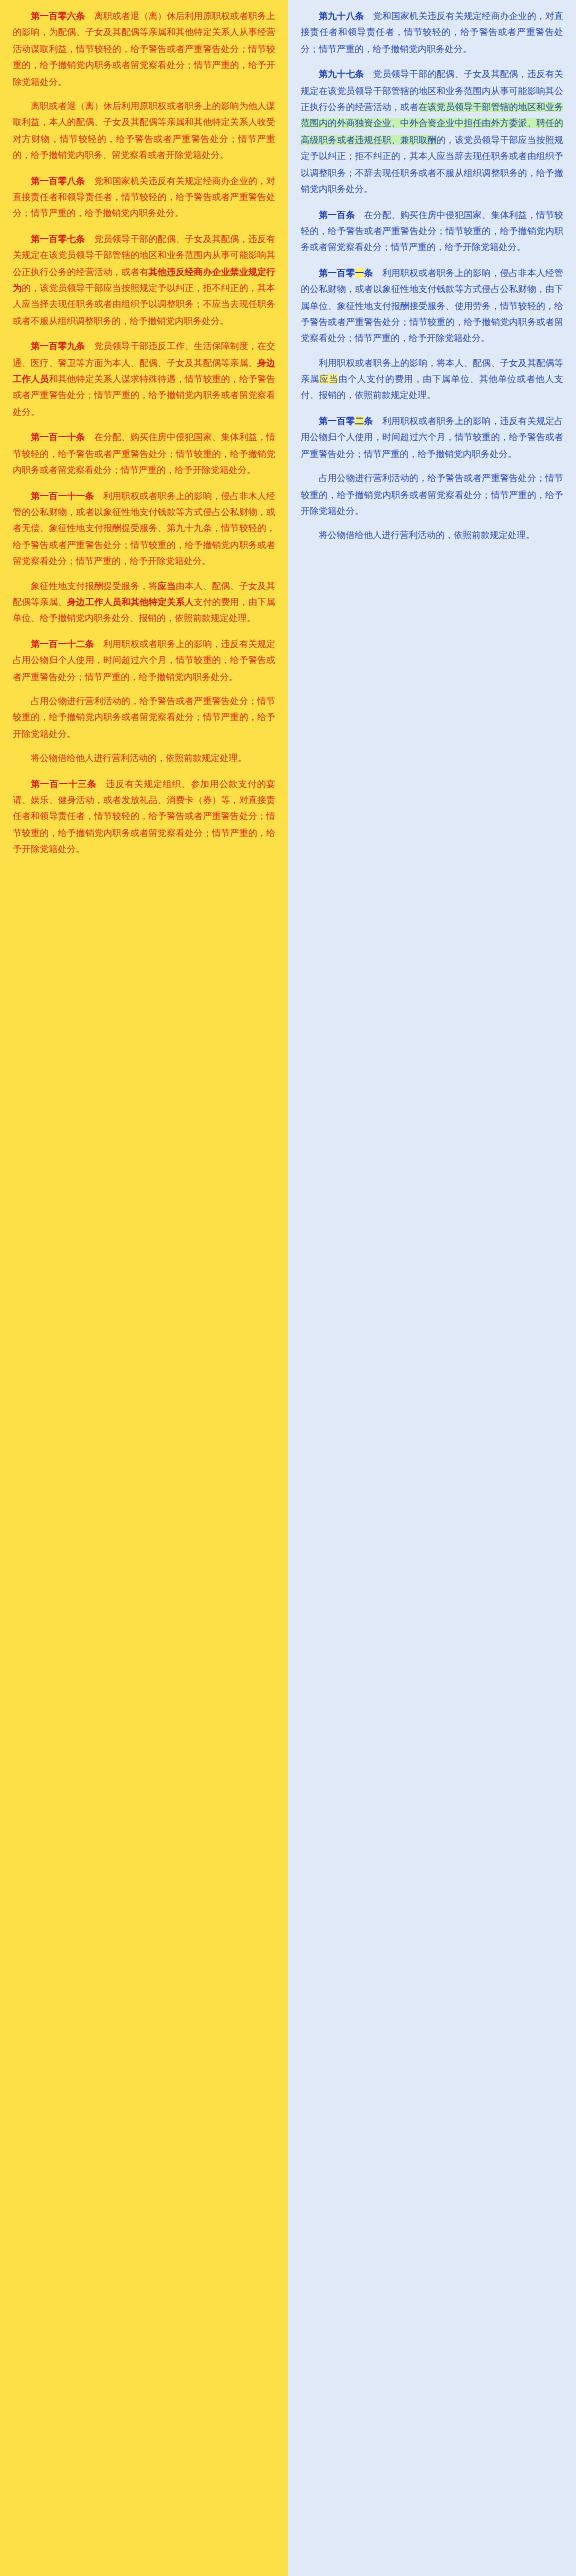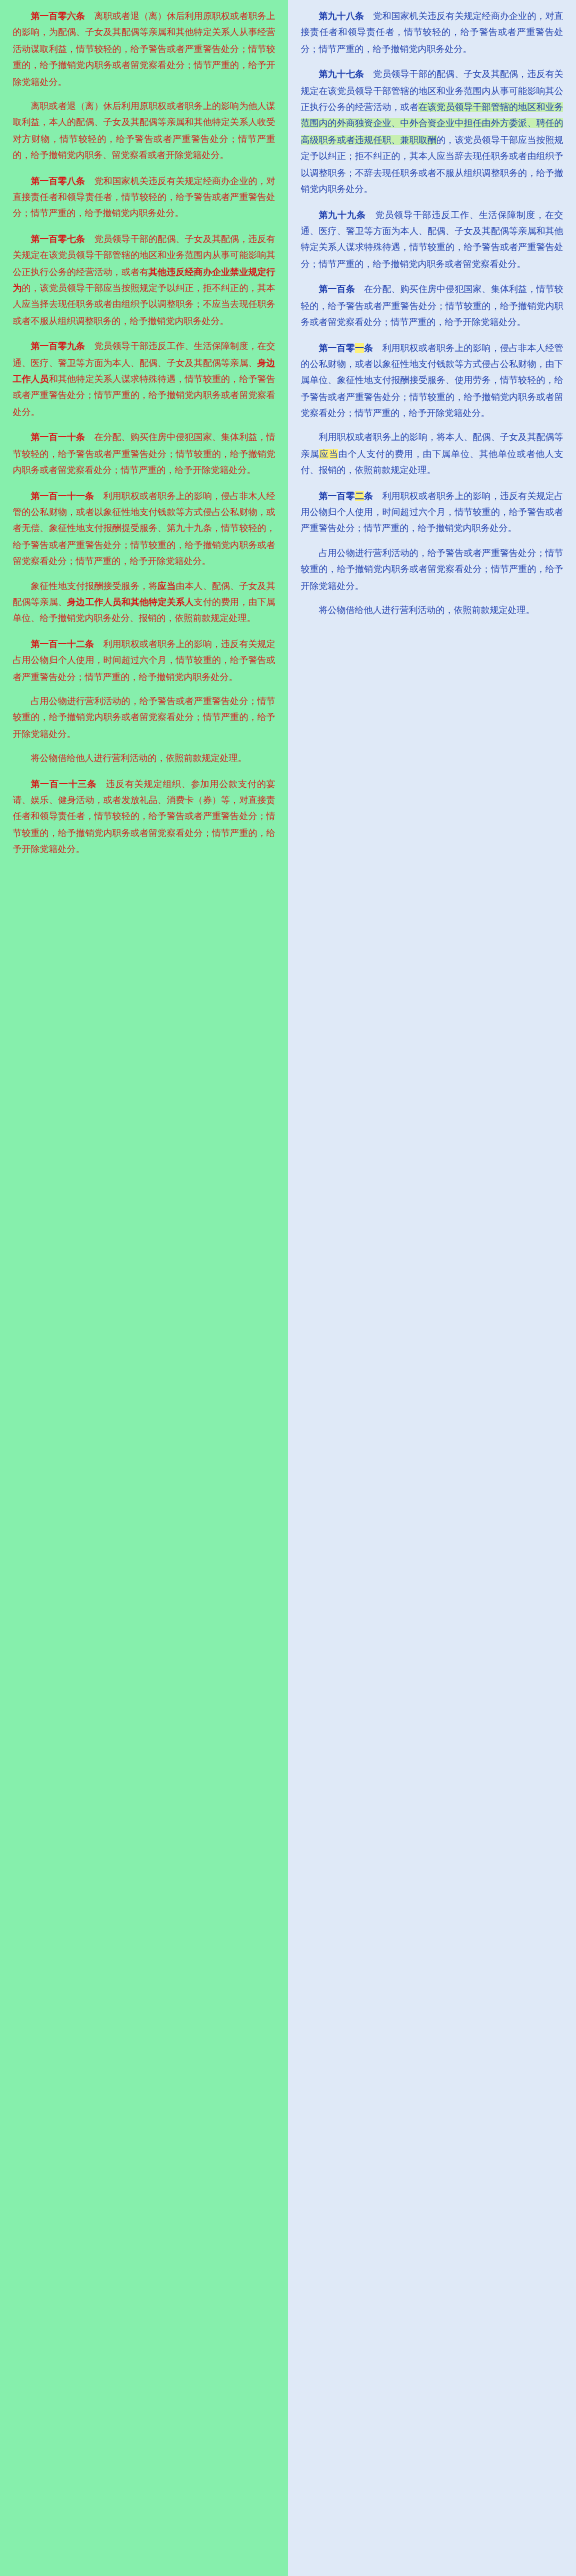--- a/index.html
+++ b/index.html
@@ -14,21 +14,21 @@
     min-height:2576px;
     display:flex;
     box-sizing:border-box;
     background:#fde9e9;
   }
   .col{
     width:288px;
     box-sizing:border-box;
     padding:8px 12.7px 23px 12.7px;
   }
-  .col-left{background:#86efac;}
+  .col-left{background:#fde047;}
   .col-right{background:#dfe9f7;}
   .blk{
     margin:0 0 9.2px 0;
   }
   .p{
     font-size:9px;
     line-height:1.82;
     text-align:justify;
     text-justify:inter-ideograph;
     margin:0 0 8px 0;
@@ -61,42 +61,39 @@
         <p class="p"><span class="art">第一百零七条</span><span class="">　党员领导干部的配偶、子女及其配偶，违反有关规定在该党员领导干部管辖的地区和业务范围内从事可能影响其公正执行公务的经营活动，或者有</span><span class="b">其他违反经商办企业禁业规定行为</span><span class="">的，该党员领导干部应当按照规定予以纠正，拒不纠正的，其本人应当择去现任职务或者由组织予以调整职务；不应当去现任职务或者不服从组织调整职务的，给予撤销党内职务处分。</span></p>
       </div>
       <div class="blk">
         <p class="p"><span class="art">第一百零九条</span><span class="">　党员领导干部违反工作、生活保障制度，在交通、医疗、警卫等方面为本人、配偶、子女及其配偶等亲属、</span><span class="b">身边工作人员</span><span class="">和其他特定关系人谋求特殊待遇，情节较重的，给予警告或者严重警告处分；情节严重的，给予撤销党内职务或者留党察看处分。</span></p>
       </div>
       <div class="blk">
         <p class="p"><span class="art">第一百一十条</span><span class="">　在分配、购买住房中侵犯国家、集体利益，情节较轻的，给予警告或者严重警告处分；情节较重的，给予撤销党内职务或者留党察看处分；情节严重的，给予开除党籍处分。</span></p>
       </div>
       <div class="blk">
         <p class="p"><span class="art">第一百一十一条</span><span class="">　利用职权或者职务上的影响，侵占非木人经管的公私财物，或者以象征性地支付钱款等方式侵占公私财物，或者无偿、象征性地支付报酬提受服务、第九十九条，情节较轻的，给予警告或者严重警告处分；情节较重的，给予撤销党内职务或者留党察看处分；情节严重的，给予开除党籍处分。</span></p>
-        <p class="p"><span class="">象征性地支付报酬接受服务，将</span><span class="b">应当</span><span class="">由本人、配偶、子女及其配偶等亲属、</span><span class="b">身边工作人员和其他特定关系人</span><span class="">支付的费用，由下属单位、给予撤销党内职务处分、报销的，依照前款规定处理。</span></p>
+        <p class="p"><span class="">象征性地支付报酬提受服务，将</span><span class="b">应当</span><span class="">由本人、配偶、子女及其配偶等亲属、</span><span class="b">身边工作人员和其他特定关系人</span><span class="">支付的费用，由下属单位、给予撤销党内职务处分、报销的，依照前款规定处理。</span></p>
       </div>
       <div class="blk">
         <p class="p"><span class="art">第一百一十二条</span><span class="">　利用职权或者职务上的影响，违反有关规定占用公物归个人使用，时间超过六个月，情节较重的，给予警告或者严重警告处分；情节严重的，给予撤销党内职务处分。</span></p>
         <p class="p"><span class="">占用公物进行营利活动的，给予警告或者严重警告处分；情节较重的，给予撤销党内职务或者留党察看处分；情节严重的，给予开除党籍处分。</span></p>
         <p class="p"><span class="">将公物借给他人进行营利活动的，依照前款规定处理。</span></p>
       </div>
       <div class="blk">
         <p class="p"><span class="art">第一百一十三条</span><span class="">　违反有关规定组织、参加用公款支付的宴请、娱乐、健身活动，或者发放礼品、消费卡（券）等，对直接责任者和领导责任者，情节较轻的，给予警告或者严重警告处分；情节较重的，给予撤销党内职务或者留党察看处分；情节严重的，给予开除党籍处分。</span></p>
       </div>
     </div>
   <div class="col col-right" id="right-col">
       <div class="blk">
         <p class="p"><span class="art">第九十八条</span><span class="">　党和国家机关违反有关规定经商办企业的，对直接责任者和领导责任者，情节较轻的，给予警告或者严重警告处分；情节严重的，给予撤销党内职务处分。</span></p>
       </div>
       <div class="blk">
         <p class="p"><span class="art">第九十七条</span><span class="">　党员领导干部的配偶、子女及其配偶，违反有关规定在该党员领导干部管辖的地区和业务范围内从事可能影响其公正执行公务的经营活动，或者</span><span class="hl-g">在该党员领导干部管辖的地区和业务范围内的外商独资企业、中外合资企业中担任由外方委派、聘任的高级职务或者违规任职、兼职取酬</span><span class="">的，该党员领导干部应当按照规定予以纠正；拒不纠正的，其本人应当辞去现任职务或者由组织予以调整职务；不辞去现任职务或者不服从组织调整职务的，给予撤销党内职务处分。</span></p>
       </div>
       <div class="blk">
-        <p class="p"><span class="art">第九十九条</span><span class="">　党员领导干部违反工作、生活保障制度，在交通、医疗、警卫等方面为本人、配偶、子女及其配偶等亲属和其他特定关系人谋求特殊待遇，情节较重的，给予警告或者严重警告处分；情节严重的，给予撤销党内职务或者留党察看处分。</span></p>
-      </div>
-      <div class="blk">
         <p class="p"><span class="art">第一百条</span><span class="">　在分配、购买住房中侵犯国家、集体利益，情节较轻的，给予警告或者严重警告处分；情节较重的，给予撤销党内职务或者留党察看处分；情节严重的，给予开除党籍处分。</span></p>
       </div>
       <div class="blk">
         <p class="p"><span class="art">第一百零</span><span class="art hl-y">一</span><span class="art">条</span><span class="">　利用职权或者职务上的影响，侵占非本人经管的公私财物，或者以象征性地支付钱款等方式侵占公私财物，由下属单位、象征性地支付报酬接受服务、使用劳务，情节较轻的，给予警告或者严重警告处分；情节较重的，给予撤销党内职务或者留党察看处分；情节严重的，给予开除党籍处分。</span></p>
         <p class="p"><span class="">利用职权或者职务上的影响，将本人、配偶、子女及其配偶等亲属</span><span class="hl-y">应当</span><span class="">由个人支付的费用，由下属单位、其他单位或者他人支付、报销的，依照前款规定处理。</span></p>
       </div>
       <div class="blk">
         <p class="p"><span class="art">第一百零</span><span class="art hl-y">二</span><span class="art">条</span><span class="">　利用职权或者职务上的影响，违反有关规定占用公物归个人使用，时间超过六个月，情节较重的，给予警告或者严重警告处分；情节严重的，给予撤销党内职务处分。</span></p>
         <p class="p"><span class="">占用公物进行营利活动的，给予警告或者严重警告处分；情节较重的，给予撤销党内职务或者留党察看处分；情节严重的，给予开除党籍处分。</span></p>
         <p class="p"><span class="">将公物借给他人进行营利活动的，依照前款规定处理。</span></p>

